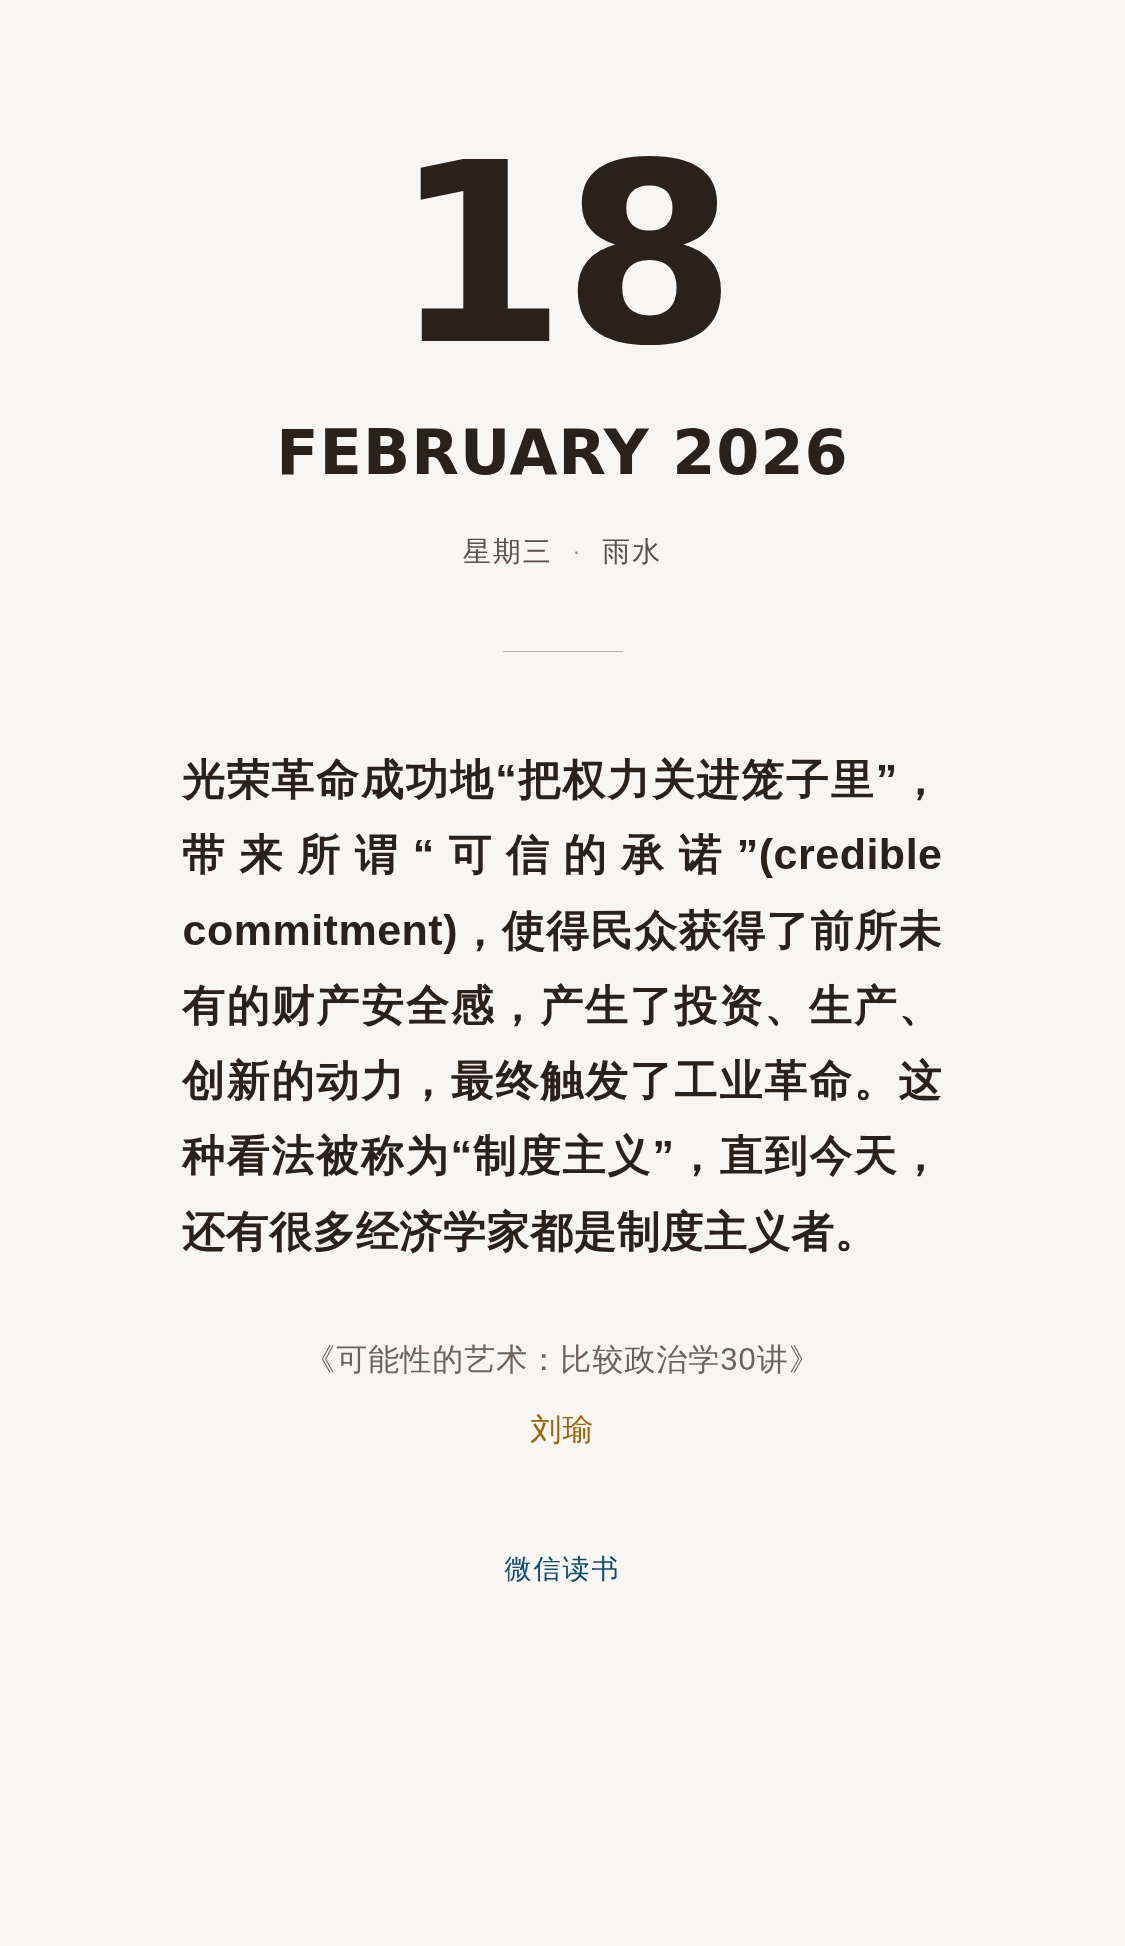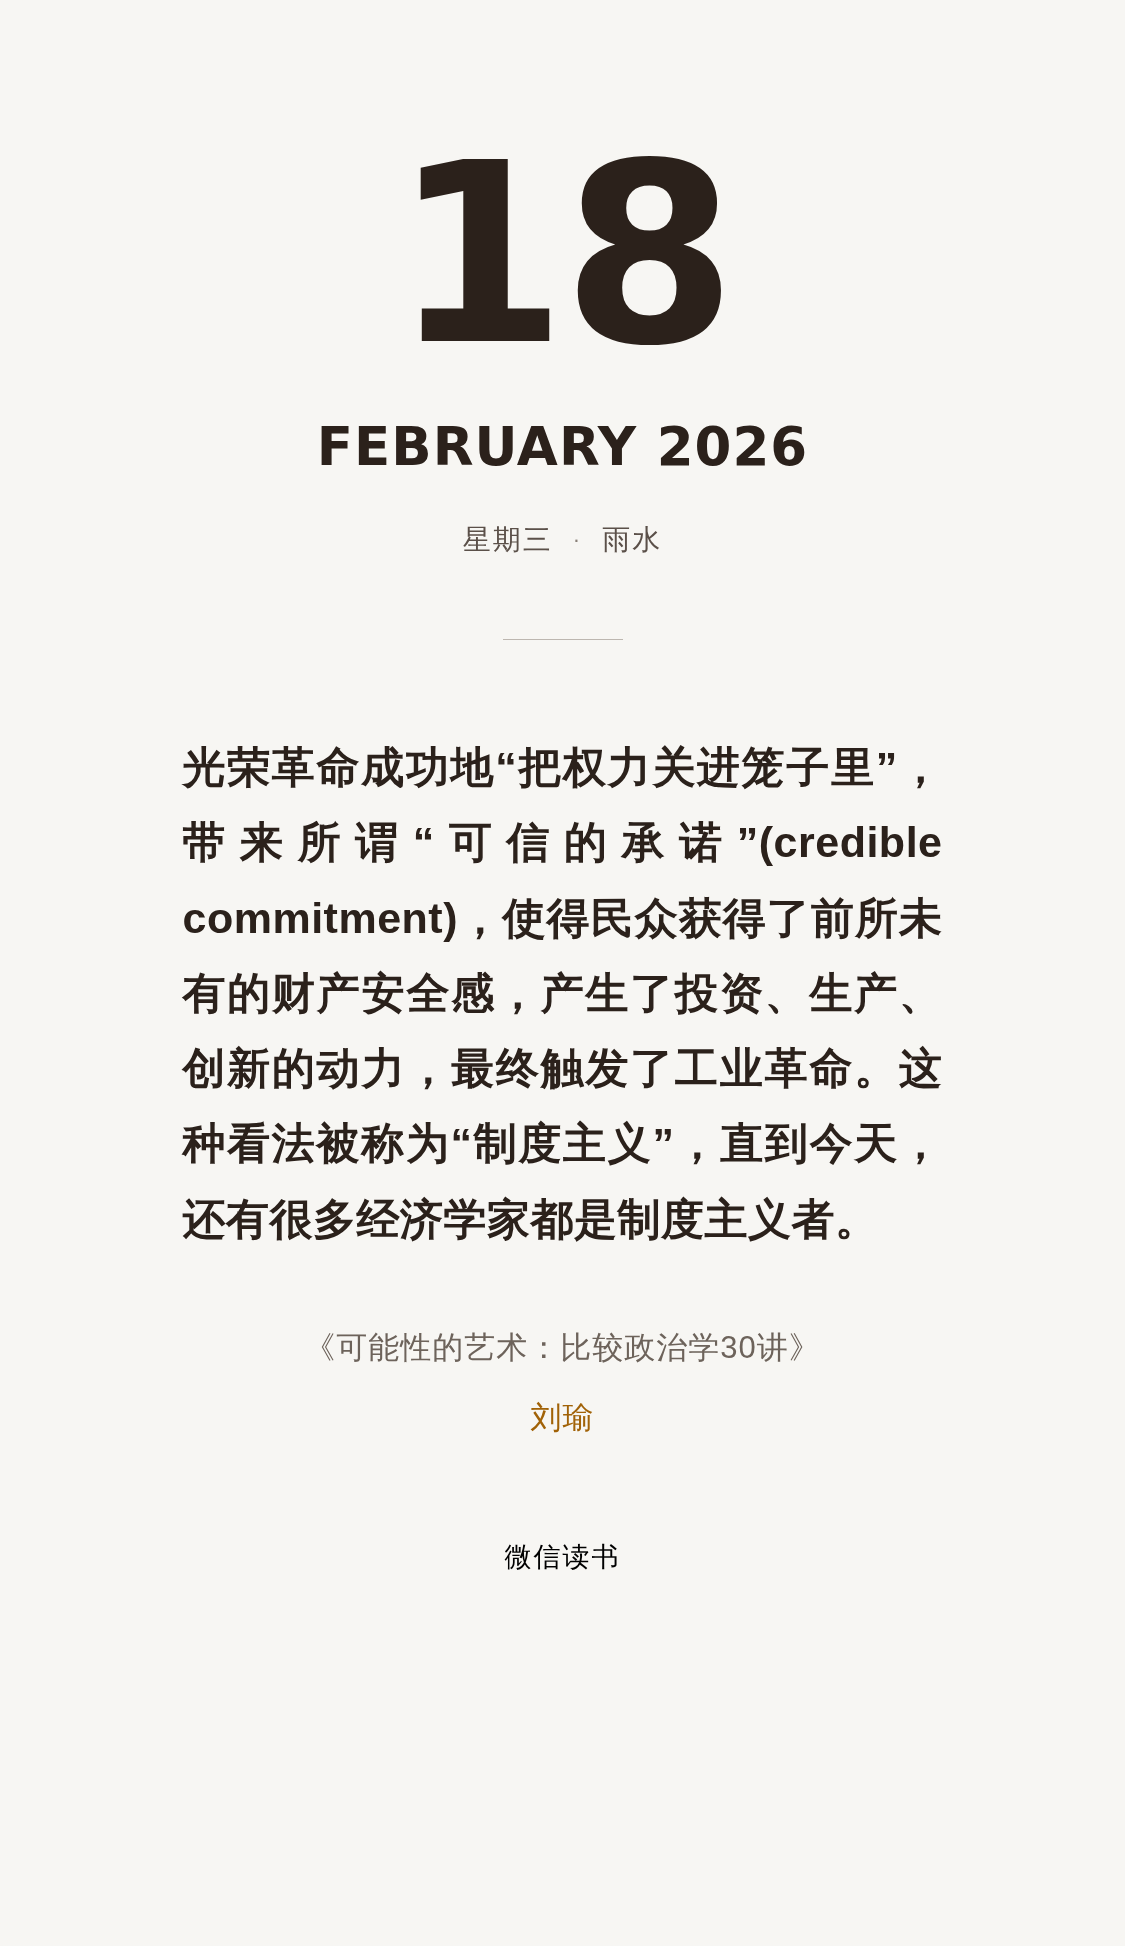--- a/index.html
+++ b/index.html
@@ -31,21 +31,21 @@
     font-size: 250px;
     line-height: 1;
     letter-spacing: -4px;
     color: #2b211b;
     margin-top: 130px;
   }
 
   .month-year {
     font-family: "DejaVu Sans", sans-serif;
     font-weight: 700;
-    font-size: 53px;
+    font-size: 62px;
     letter-spacing: 1px;
     color: #2b211b;
     margin-top: 36px;
   }
 
   .weekday-row {
     display: flex;
     align-items: center;
     gap: 20px;
     margin-top: 44px;
@@ -86,21 +86,21 @@
   .author {
     margin-top: 28px;
     font-size: 31px;
     color: #a16207;
     letter-spacing: 1px;
   }
 
   .footer {
     margin-top: 100px;
     font-size: 27px;
-    color: #000000;
+    color: #0c4a6e;
     letter-spacing: 2px;
     text-align: right;
   }
 </style>
 </head>
 <body>
 
 <div class="page">
 
   <div class="day-number">18</div>

